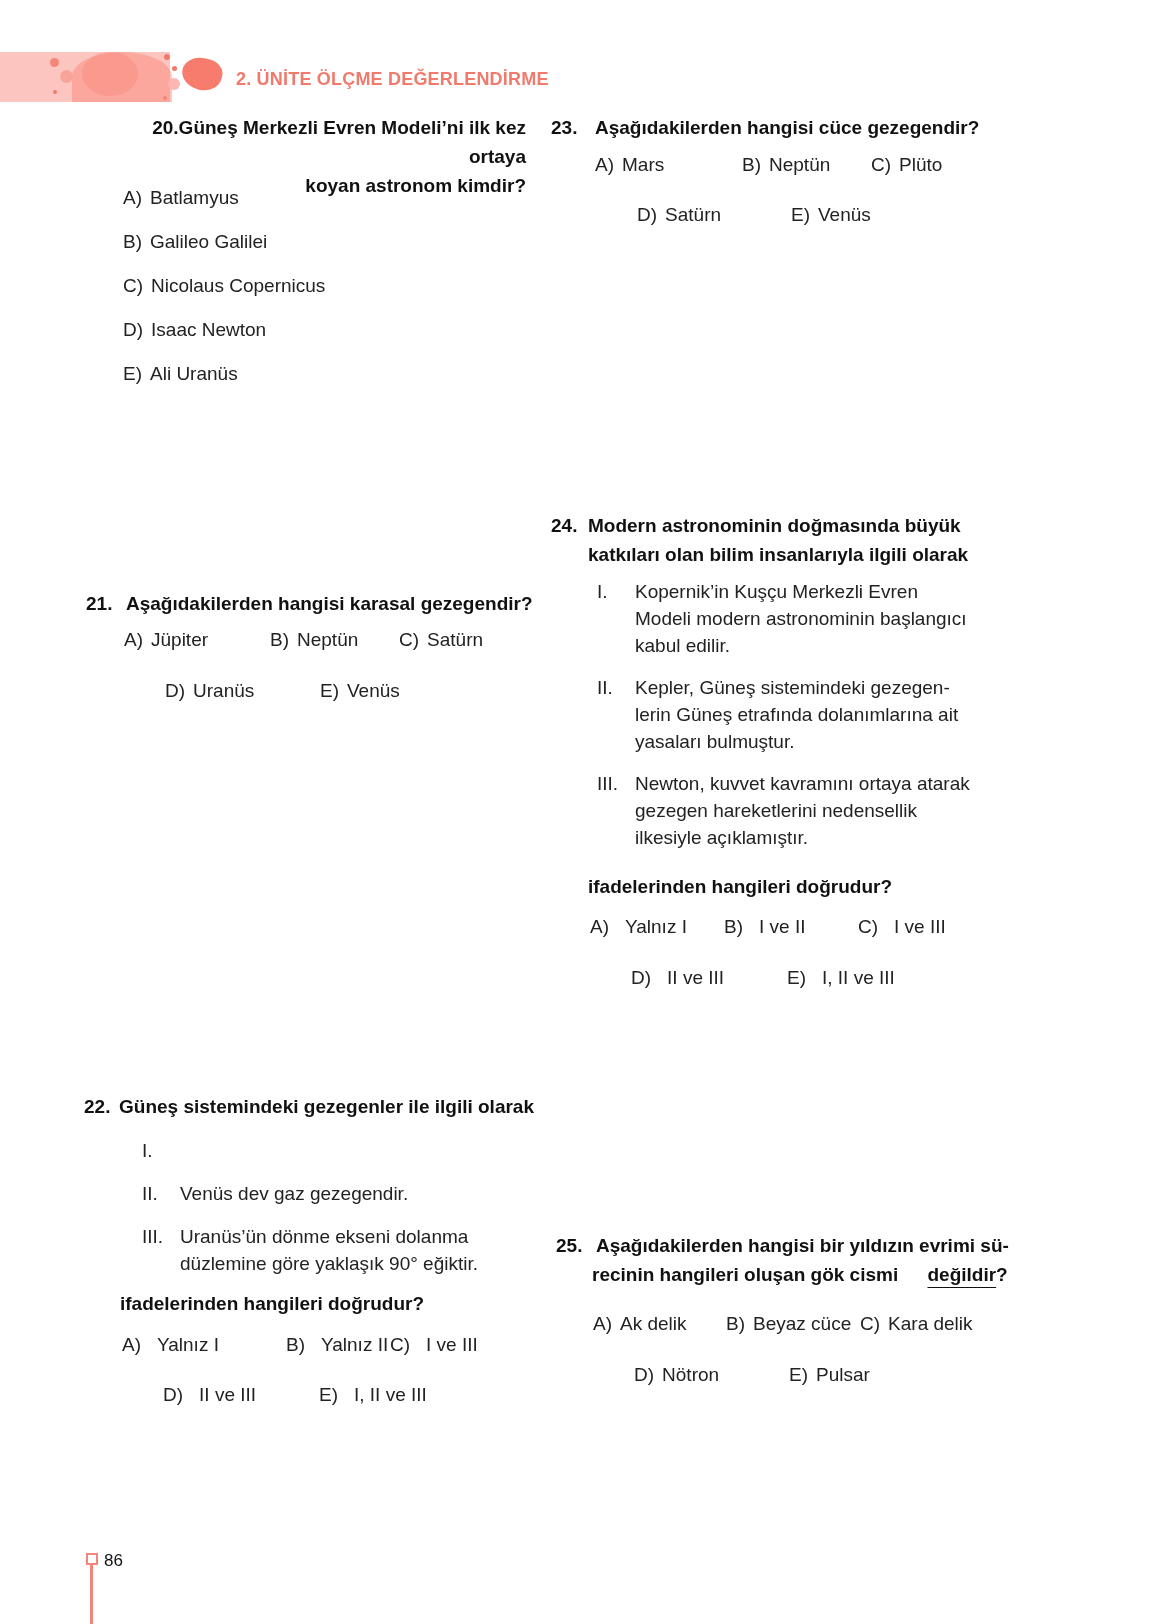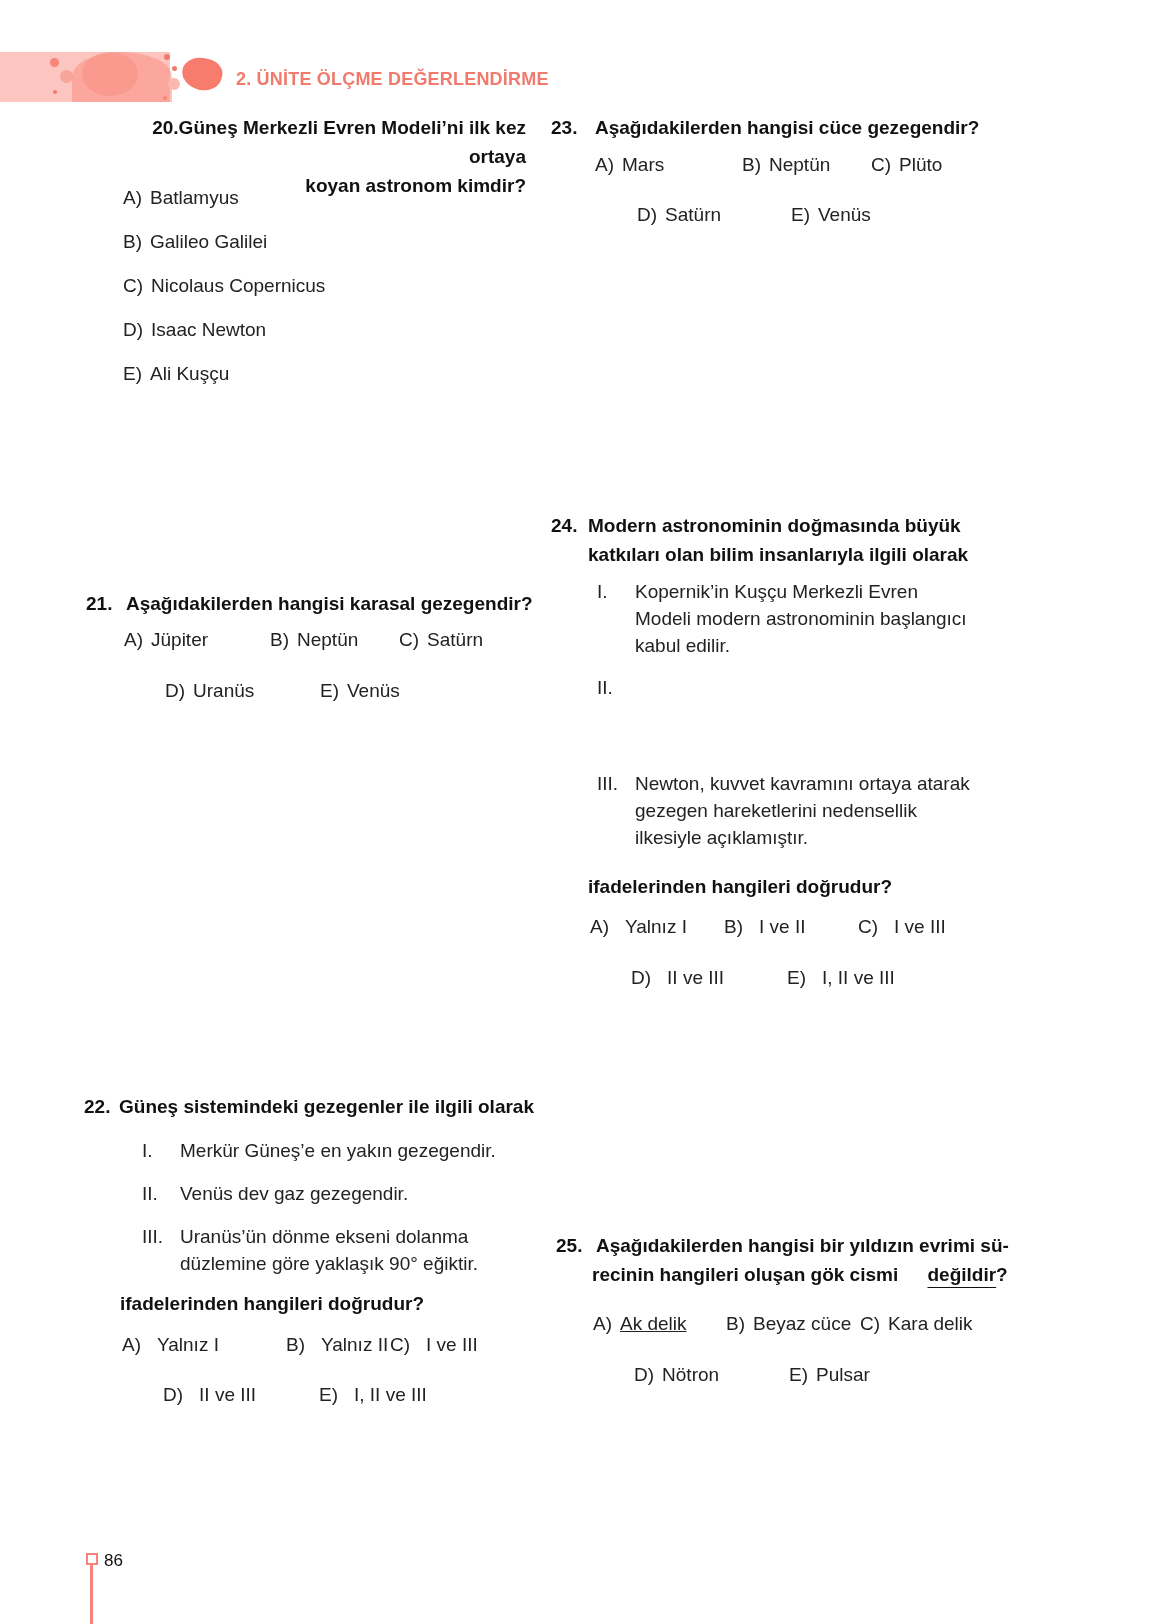--- a/index.html
+++ b/index.html
@@ -49,21 +49,21 @@
 <div class="q" style="left:86px;top:113px;width:440px;text-align:right;">
   <div class="q-title">
     <span class="q-num" style="width:36px;">20.</span><span>Güneş Merkezli Evren Modeli’ni ilk kez ortaya</span><br>
     <span style="display:inline-block;width:36px;"></span><span>koyan astronom kimdir?</span>
   </div>
 </div>
 <div class="opt" style="left:123px;top:187px;text-align:right;"><span class="l">A)</span><span>Batlamyus</span></div>
 <div class="opt" style="left:123px;top:231px;"><span class="l">B)</span><span>Galileo Galilei</span></div>
 <div class="opt" style="left:123px;top:275px;"><span class="l">C)</span><span>Nicolaus Copernicus</span></div>
 <div class="opt" style="left:123px;top:319px;"><span class="l">D)</span><span>Isaac Newton</span></div>
-<div class="opt" style="left:123px;top:363px;"><span class="l">E)</span><span>Ali Kuşçu</span></div>
+<div class="opt" style="left:123px;top:363px;"><span class="l">E)</span><span>Ali Uranüs</span></div>
 
 <div class="q" style="left:551px;top:113px;width:450px;">
   <div class="q-title">
     <span class="q-num" style="width:44px;">23.</span><span>Aşağıdakilerden hangisi cüce gezegendir?</span>
   </div>
 </div>
 <div class="opt" style="left:595px;top:154px;"><span class="l">A)</span><span>Mars</span></div>
 <div class="opt" style="left:742px;top:154px;"><span class="l">B)</span><span>Neptün</span></div>
 <div class="opt" style="left:871px;top:154px;"><span class="l">C)</span><span>Plüto</span></div>
 <div class="opt" style="left:637px;top:204px;"><span class="l">D)</span><span>Satürn</span></div>
@@ -74,20 +74,21 @@
     <span class="q-num" style="width:37px;">24.</span><span>Modern astronominin doğmasında büyük</span><br>
     <span style="display:inline-block;width:37px;"></span><span>katkıları olan bilim insanlarıyla ilgili olarak</span>
   </div>
 </div>
 <div class="stmt" style="left:597px;top:578px;width:400px;height:81px;">
   <span class="rn">I.</span>
   <span class="tx"><span>Kopernik’in Kuşçu Merkezli Evren</span><br><span>Modeli modern astronominin başlangıcı</span><br><span>kabul edilir.</span></span>
 </div>
 <div class="stmt" style="left:597px;top:674px;width:400px;height:81px;">
   <span class="rn">II.</span>
+  <span class="tx"><span>Kepler, Güneş sistemindeki gezegen-</span><br><span>lerin Güneş etrafında dolanımlarına ait</span><br><span>yasaları bulmuştur.</span></span>
 </div>
 <div class="stmt" style="left:597px;top:770px;width:400px;height:81px;">
   <span class="rn">III.</span>
   <span class="tx"><span>Newton, kuvvet kavramını ortaya atarak</span><br><span>gezegen hareketlerini nedensellik</span><br><span>ilkesiyle açıklamıştır.</span></span>
 </div>
 <div class="q-title" style="position:absolute;left:588px;top:872px;">ifadelerinden hangileri doğrudur?</div>
 <div class="opt" style="left:590px;top:916px;"><span class="l" style="margin-right:16px;">A)</span><span>Yalnız I</span></div>
 <div class="opt" style="left:724px;top:916px;"><span class="l" style="margin-right:16px;">B)</span><span>I ve II</span></div>
 <div class="opt" style="left:858px;top:916px;"><span class="l" style="margin-right:16px;">C)</span><span>I ve III</span></div>
 <div class="opt" style="left:631px;top:967px;"><span class="l" style="margin-right:16px;">D)</span><span>II ve III</span></div>
@@ -104,21 +105,20 @@
 <div class="opt" style="left:165px;top:680px;"><span class="l">D)</span><span>Uranüs</span></div>
 <div class="opt" style="left:320px;top:680px;"><span class="l">E)</span><span>Venüs</span></div>
 
 <div class="q" style="left:84px;top:1092px;width:450px;">
   <div class="q-title">
     <span class="q-num" style="width:35px;">22.</span><span>Güneş sistemindeki gezegenler ile ilgili olarak</span>
   </div>
 </div>
 <div class="stmt" style="left:142px;top:1137px;width:380px;height:27px;">
   <span class="rn">I.</span>
-  <span class="tx"><span>Merkür Güneş’e en yakın gezegendir.</span></span>
 </div>
 <div class="stmt" style="left:142px;top:1180px;width:380px;height:27px;">
   <span class="rn">II.</span>
   <span class="tx"><span>Venüs dev gaz gezegendir.</span></span>
 </div>
 <div class="stmt" style="left:142px;top:1223px;width:380px;height:54px;">
   <span class="rn">III.</span>
   <span class="tx"><span>Uranüs’ün dönme ekseni dolanma</span><br><span>düzlemine göre yaklaşık 90° eğiktir.</span></span>
 </div>
 <div class="q-title" style="position:absolute;left:120px;top:1289px;">ifadelerinden hangileri doğrudur?</div>
@@ -127,21 +127,21 @@
 <div class="opt" style="left:390px;top:1334px;"><span class="l" style="margin-right:16px;">C)</span><span>I ve III</span></div>
 <div class="opt" style="left:163px;top:1384px;"><span class="l" style="margin-right:16px;">D)</span><span>II ve III</span></div>
 <div class="opt" style="left:319px;top:1384px;"><span class="l" style="margin-right:16px;">E)</span><span>I, II ve III</span></div>
 
 <div class="q" style="left:556px;top:1231px;width:470px;">
   <div class="q-title">
     <span class="q-num" style="width:40px;">25.</span><span>Aşağıdakilerden  hangisi bir yıldızın evrimi sü-</span><br>
     <span style="display:inline-block;width:36px;"></span><span>recinin hangileri oluşan gök cismi </span><span class="under">değildir</span><span>?</span>
   </div>
 </div>
-<div class="opt" style="left:593px;top:1313px;text-decoration:underline;"><span class="l">A)</span><span>Ak delik</span></div>
+<div class="opt" style="left:593px;top:1313px;"><span class="l">A)</span><span>Ak delik</span></div>
 <div class="opt" style="left:726px;top:1313px;"><span class="l">B)</span><span>Beyaz cüce</span></div>
 <div class="opt" style="left:860px;top:1313px;"><span class="l">C)</span><span>Kara delik</span></div>
 <div class="opt" style="left:634px;top:1364px;"><span class="l">D)</span><span>Nötron</span></div>
 <div class="opt" style="left:789px;top:1364px;"><span class="l">E)</span><span>Pulsar</span></div>
 
 <div class="page-marker"></div>
 <div class="page-line"></div>
 <div class="page-num">86</div>
 
 </body></html>

